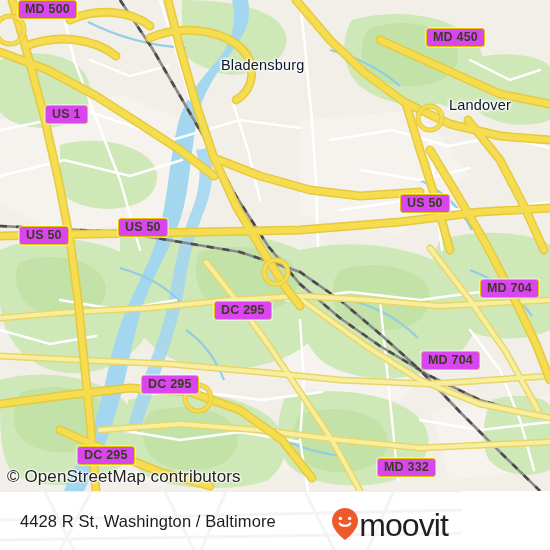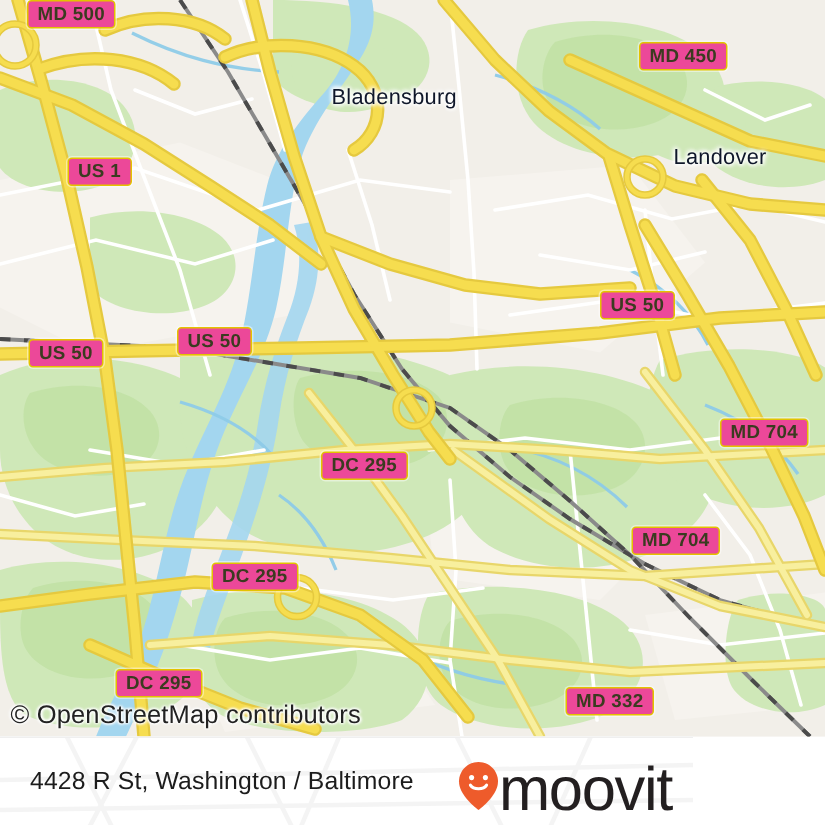--- a/index.html
+++ b/index.html
@@ -30,21 +30,21 @@
   .place{
     position:absolute;
     font-size:14.5px;color:#0f172a;font-weight:400;
     white-space:nowrap;letter-spacing:.2px;
     text-shadow:0 0 3px #fff,0 0 3px #fff,0 0 4px #fff,1px 1px 3px #fff,-1px -1px 3px #fff;
   }
 
   
   .shield{
     position:absolute;
-    background:#ec4899;
+    background:#d946ef;
     border:1.6px solid #e3c300;
     border-radius:3px;
     color:#3b3b20;
     font-size:12.5px;font-weight:bold;
     padding:1px 6px 2px 6px;
     line-height:14px;
     white-space:nowrap;
     letter-spacing:.2px;
     box-shadow:0 0 0 1px rgba(255,255,255,.45);
   }
@@ -89,21 +89,21 @@
     position:relative;
     margin-left:20px;
     font-size:16.5px;color:#1c1c1c;
     white-space:nowrap;letter-spacing:.1px;
   }
   #brand{
     position:absolute;right:14px;top:50%;margin-top:-15px;
     display:flex;align-items:center;
   }
   #brand-word{
-    font-size:41px;color:#231f20;font-weight:400;
+    font-size:32px;color:#231f20;font-weight:400;
     letter-spacing:-.9px;line-height:31px;
     margin-left:-1px;
   }
 </style>
 </head>
 <body>
 
 <div id="app">
 
   <div id="map">

